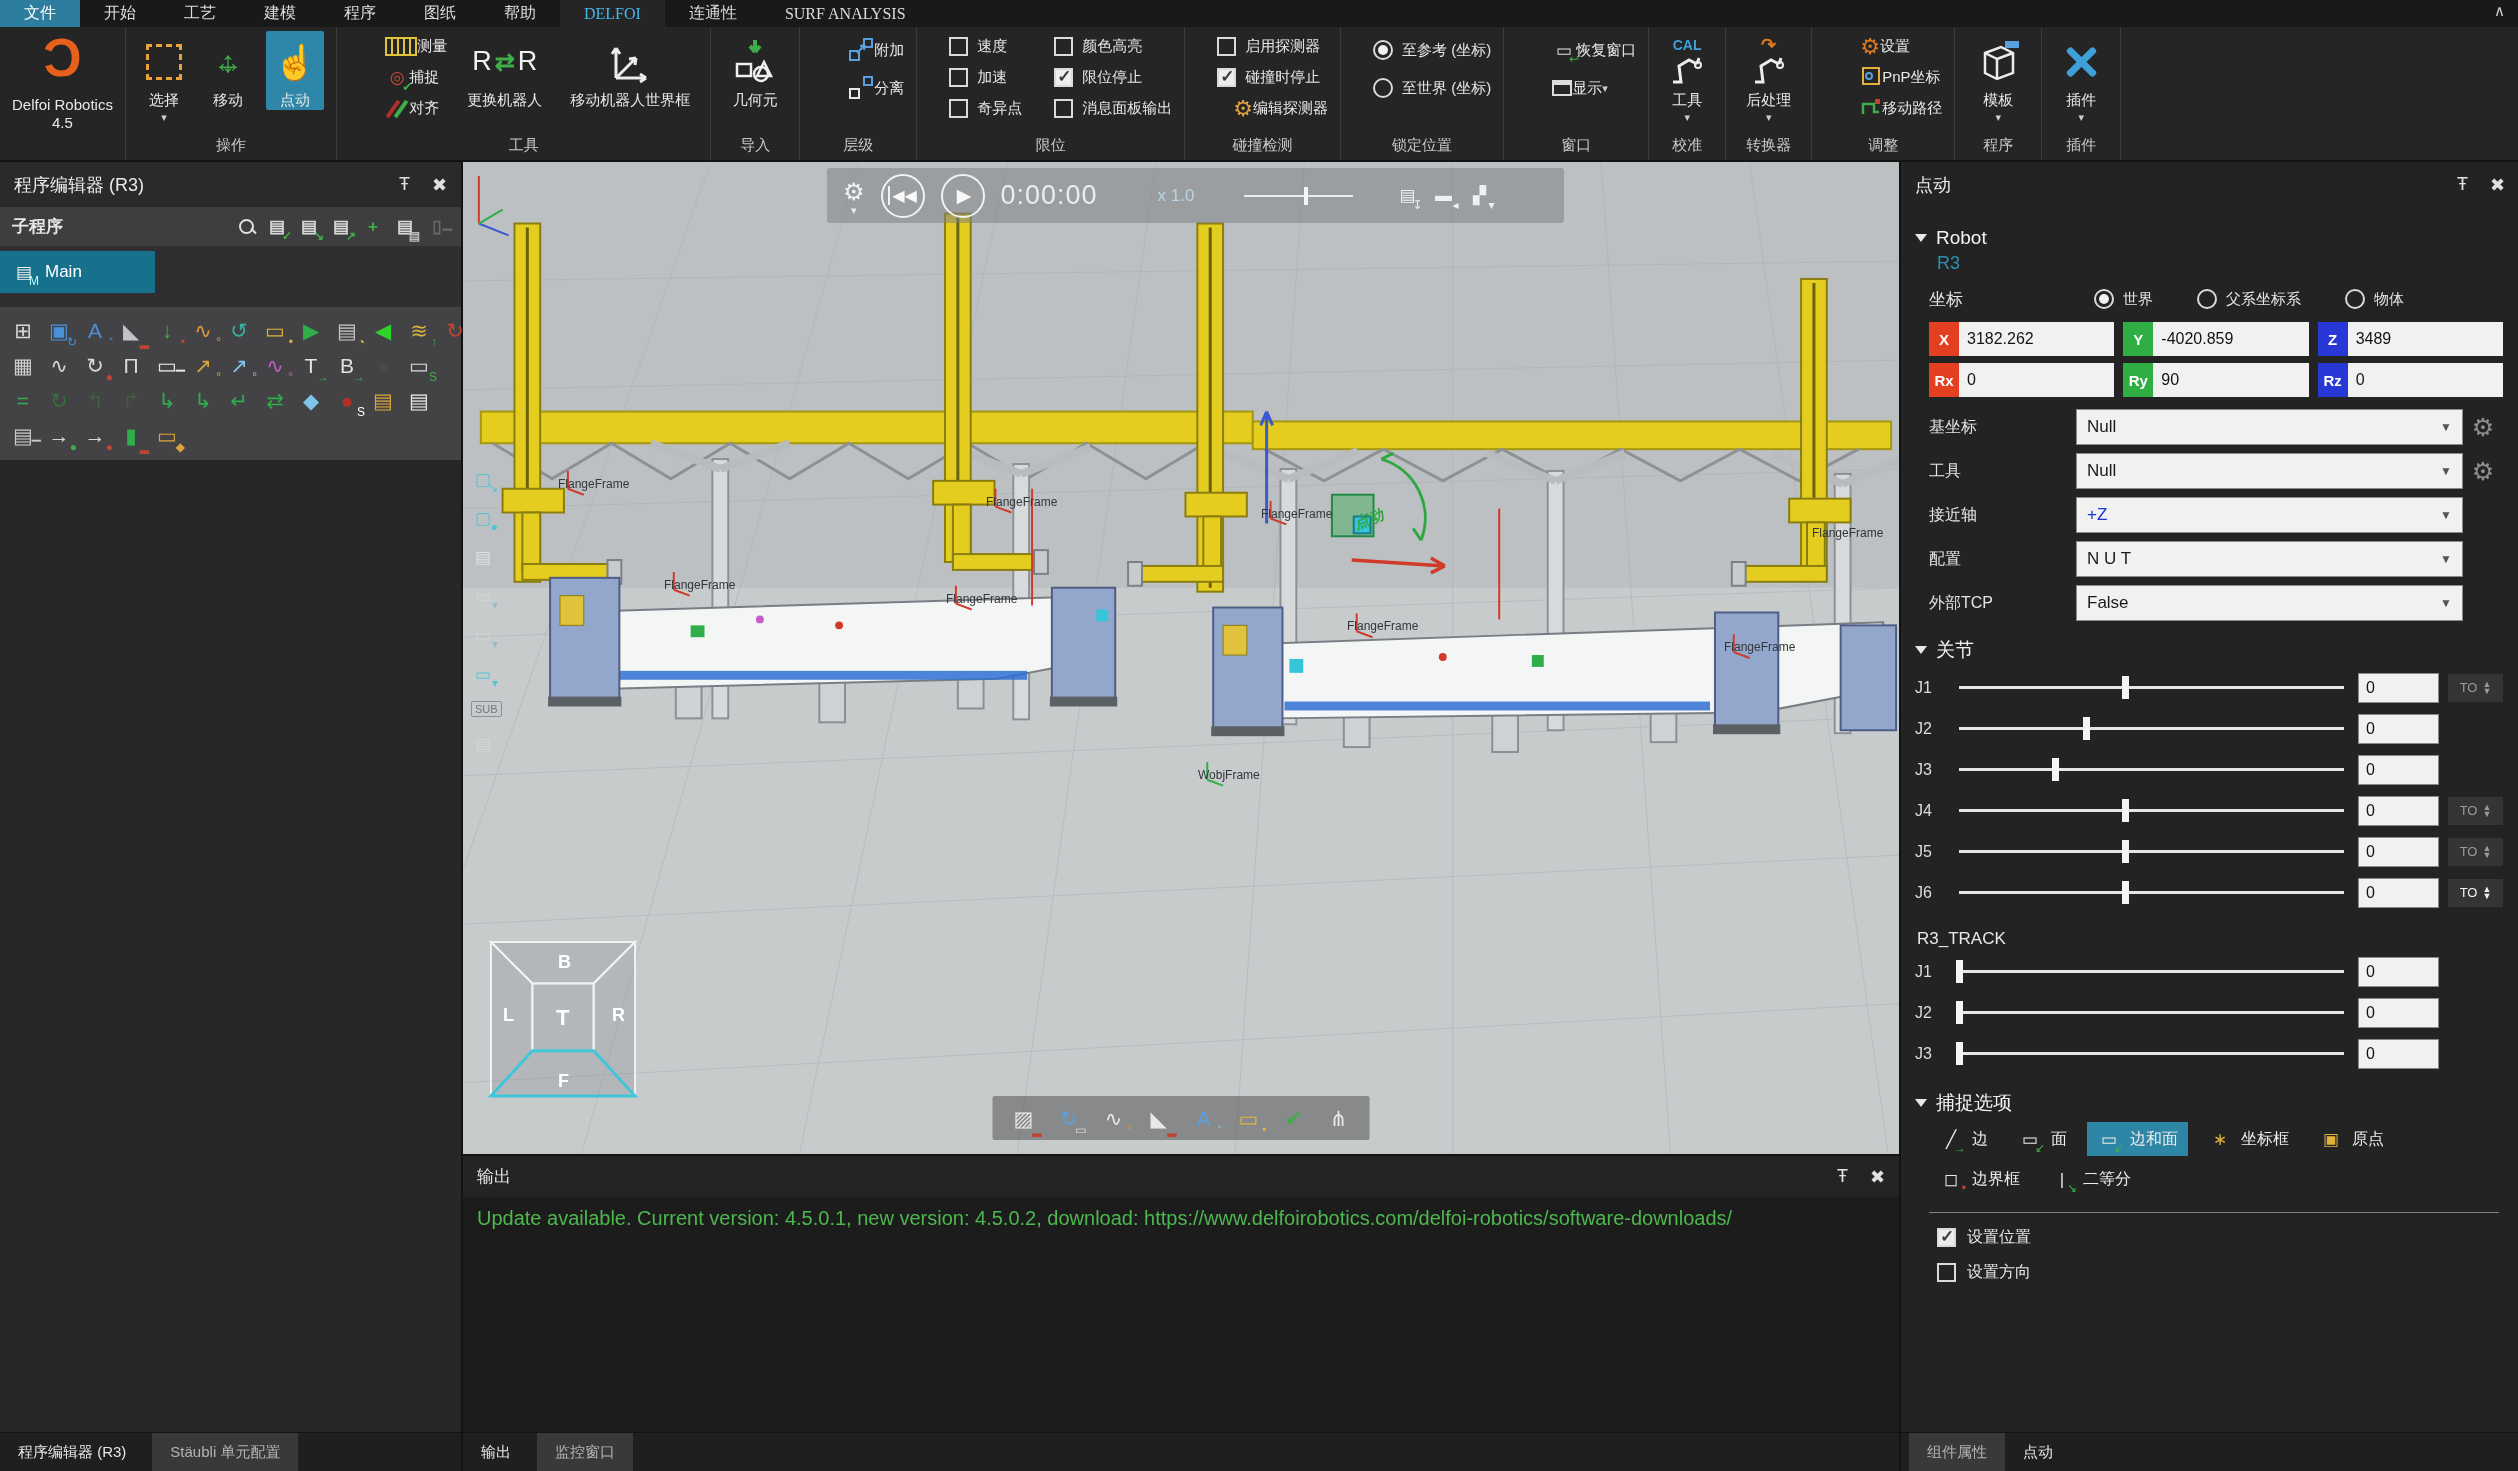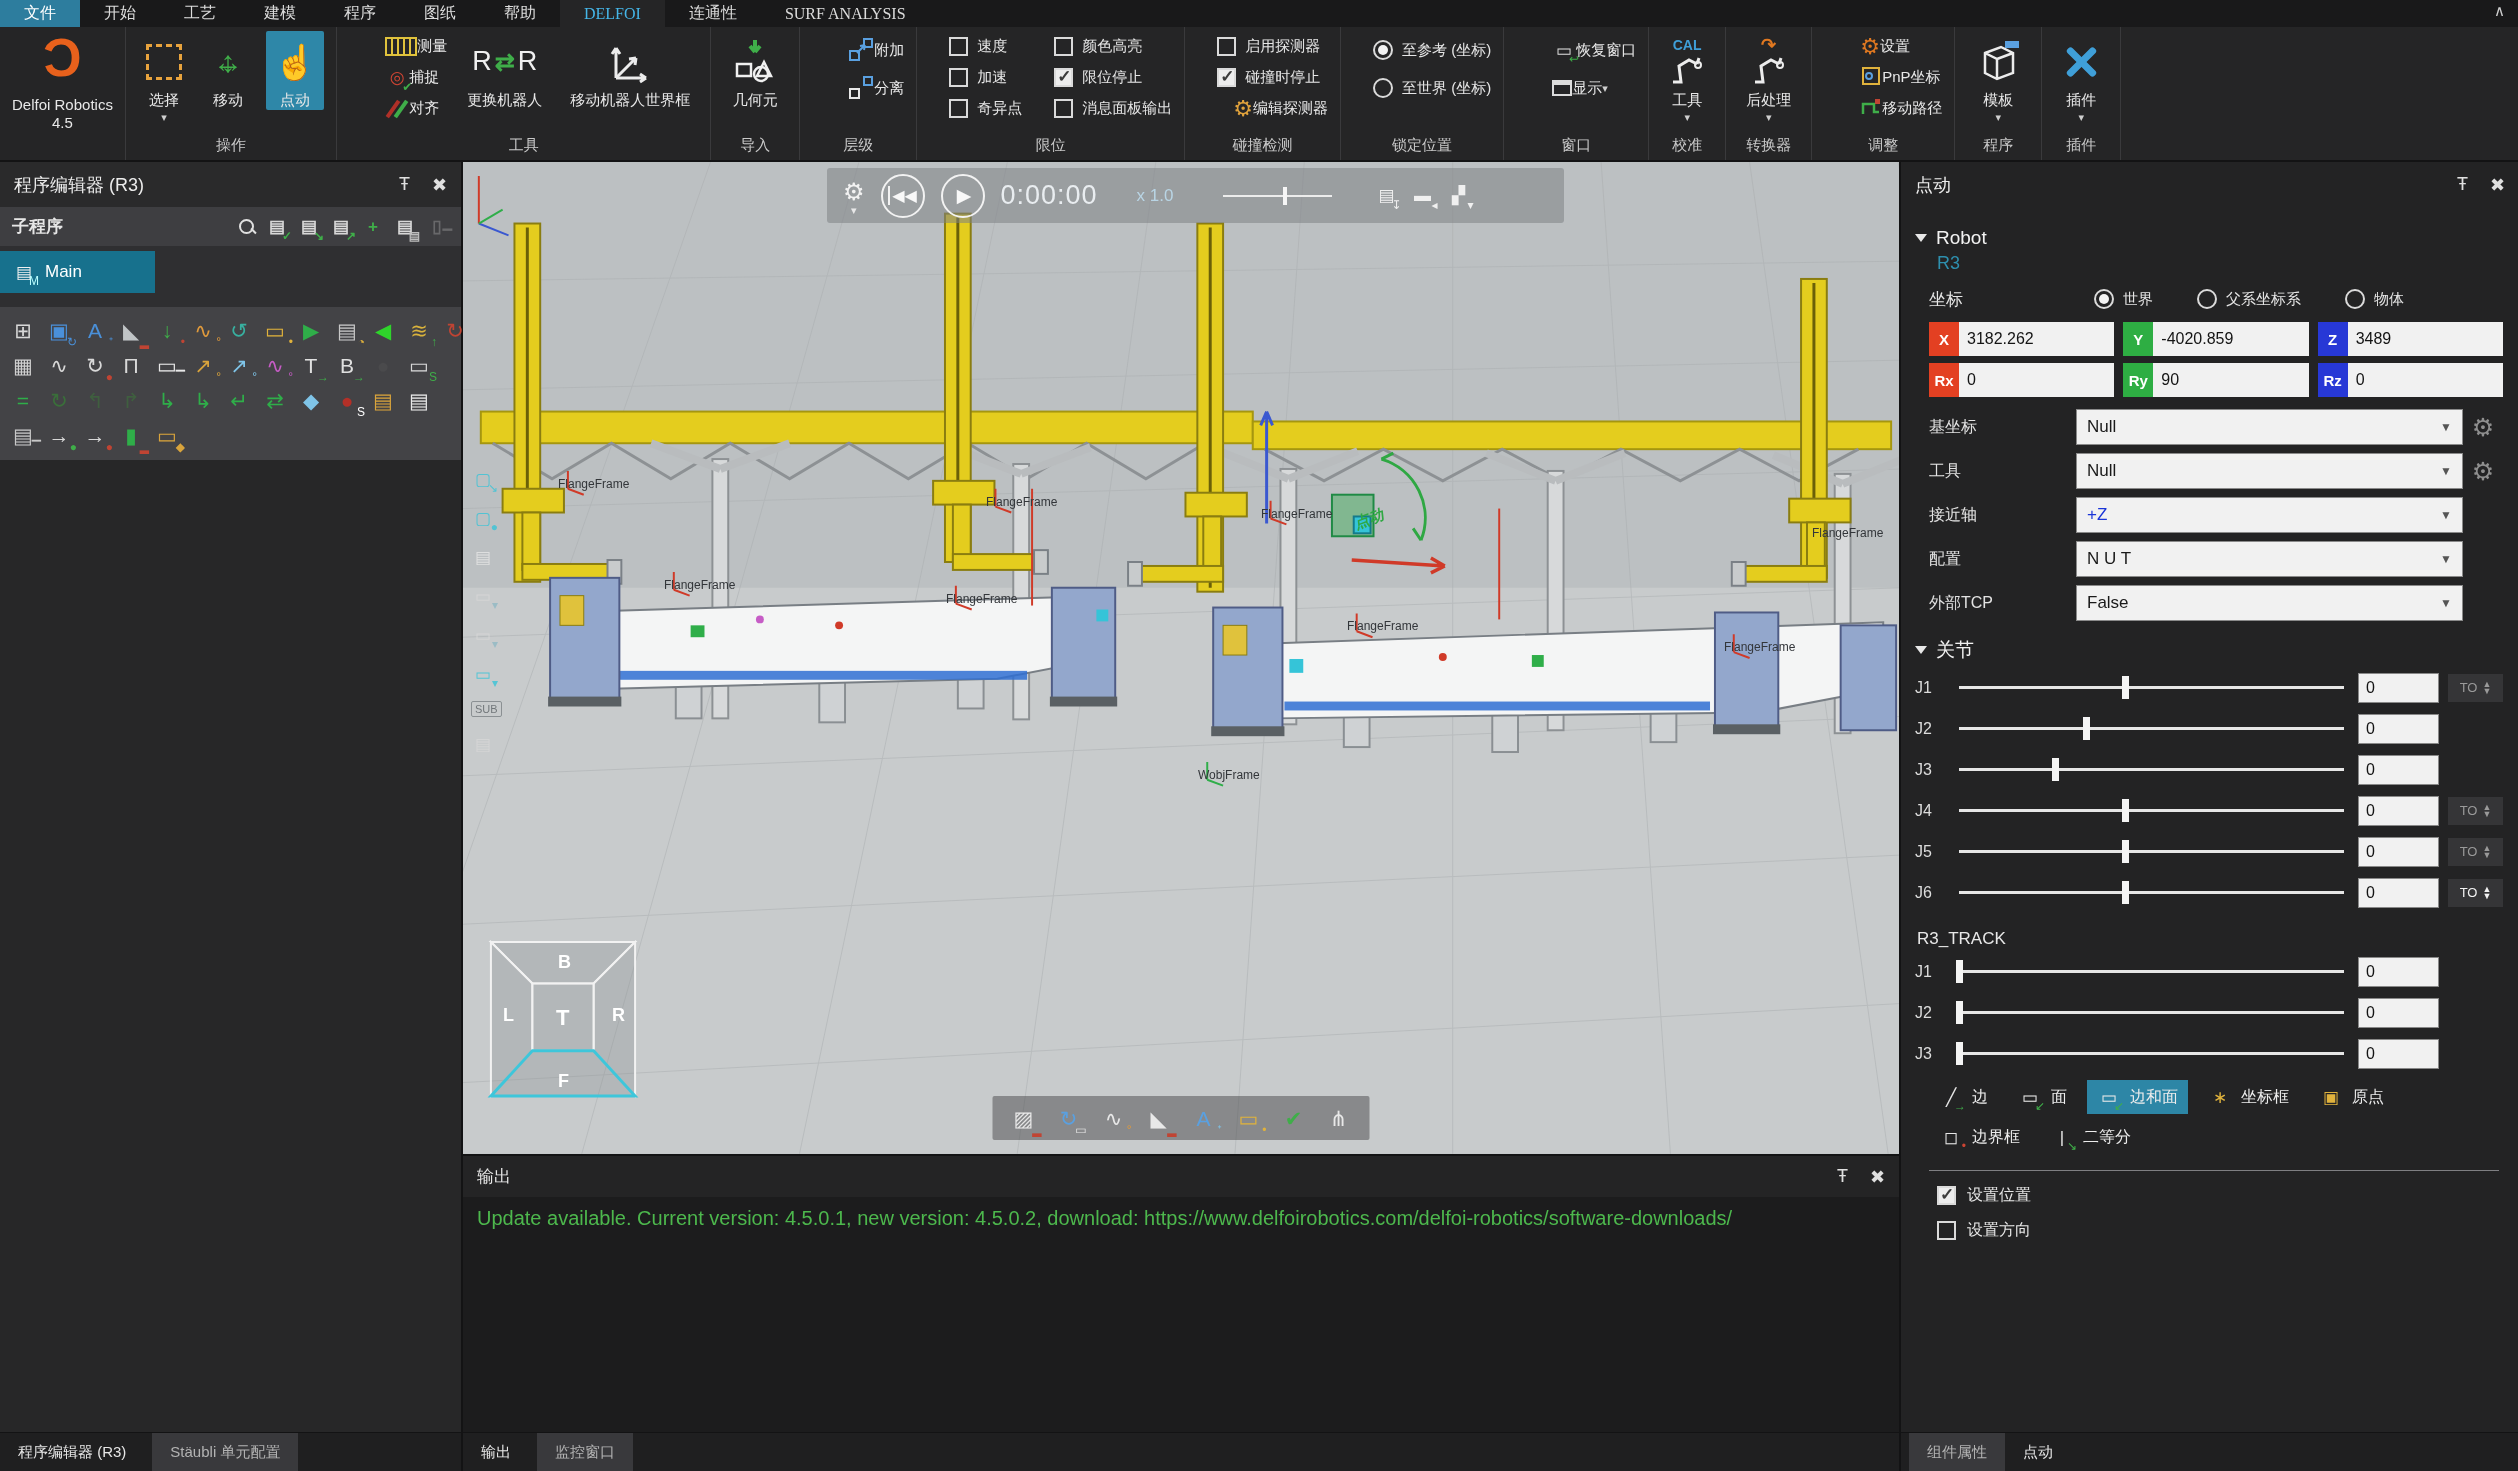--- a/index.html
+++ b/index.html
@@ -78,21 +78,21 @@
   .btab{display:flex;align-items:center;padding:0 18px;color:#e6e6e6;white-space:nowrap;}
   .btab.off{background:#39393c;color:#b3b3b3;margin-left:8px;}
 
   
   #center{flex:1;display:flex;flex-direction:column;min-width:0;}
   #viewport{position:relative;height:992px;background:#bcc0c2;overflow:hidden;flex:none;}
   #playbar{position:absolute;left:364px;top:6px;width:705px;height:55px;background:rgba(125,130,133,.55);
            border-radius:3px;display:flex;align-items:center;gap:16px;padding:0 16px;color:#eef2f4;}
   .pb-circle{width:40px;height:40px;border:2px solid #f2f2f2;border-radius:50%;display:flex;align-items:center;justify-content:center;font-size:16px;color:#f8f8f8;flex:none;}
   #pb-time{font-size:27px;color:#e9edf0;letter-spacing:1px;}
-  #pb-speed{font-size:17px;color:#b9d5e5;margin-left:23px;}
+  #pb-speed{font-size:17px;color:#b9d5e5;margin-left:44px;}
   #pb-slider{position:relative;width:109px;height:2px;background:#ececec;margin-left:34px;}
   #pb-slider .sthumb{position:absolute;left:55%;top:-8px;width:4px;height:18px;background:#f6f6f6;}
   .pb-icons{margin-left:26px;display:flex;gap:12px;align-items:center;}
   #navcube{position:absolute;left:22px;bottom:42px;width:156px;height:176px;}
   .nc-label{position:absolute;color:#fff;font-weight:bold;font-size:18px;}
   #side-strip{position:absolute;left:8px;top:305px;display:flex;flex-direction:column;gap:15px;opacity:.78;}
   .sub-chip{font-size:11px;color:#5a6064;border:1px solid #7a8084;padding:1px 3px;border-radius:2px;}
   #vbottombar{position:absolute;left:50%;bottom:14px;transform:translateX(-50%);height:44px;background:rgba(72,72,74,.5);
               display:flex;align-items:center;gap:15px;padding:0 16px;border-radius:2px;}
   .scene-label{position:absolute;font-size:12px;color:#33363a;white-space:nowrap;}
@@ -1204,20 +1204,24 @@
                 <span class="jthumb" style="left: 0%;"></span>
               </span>
               <span class="jval">0</span>
               <span class="jto" style="visibility: hidden;">
                 <span>TO</span>
                 <span class="updn"></span>
               </span>
             </div>
           </div>
 
+        <div class="sect">
+          <span class="tri"></span>
+          <span>捕捉选项</span>
+        </div>
         <div class="snap-row">
 
         <span class="snapbtn">
               <span class="ico small">
                 <span class="b" style="color: rgb(232, 232, 232);">╱</span>
                 <span class="o" style="color: rgb(63, 174, 73);">→</span>
               </span>
               <span>边</span>
             </span>
             <span class="snapbtn">

